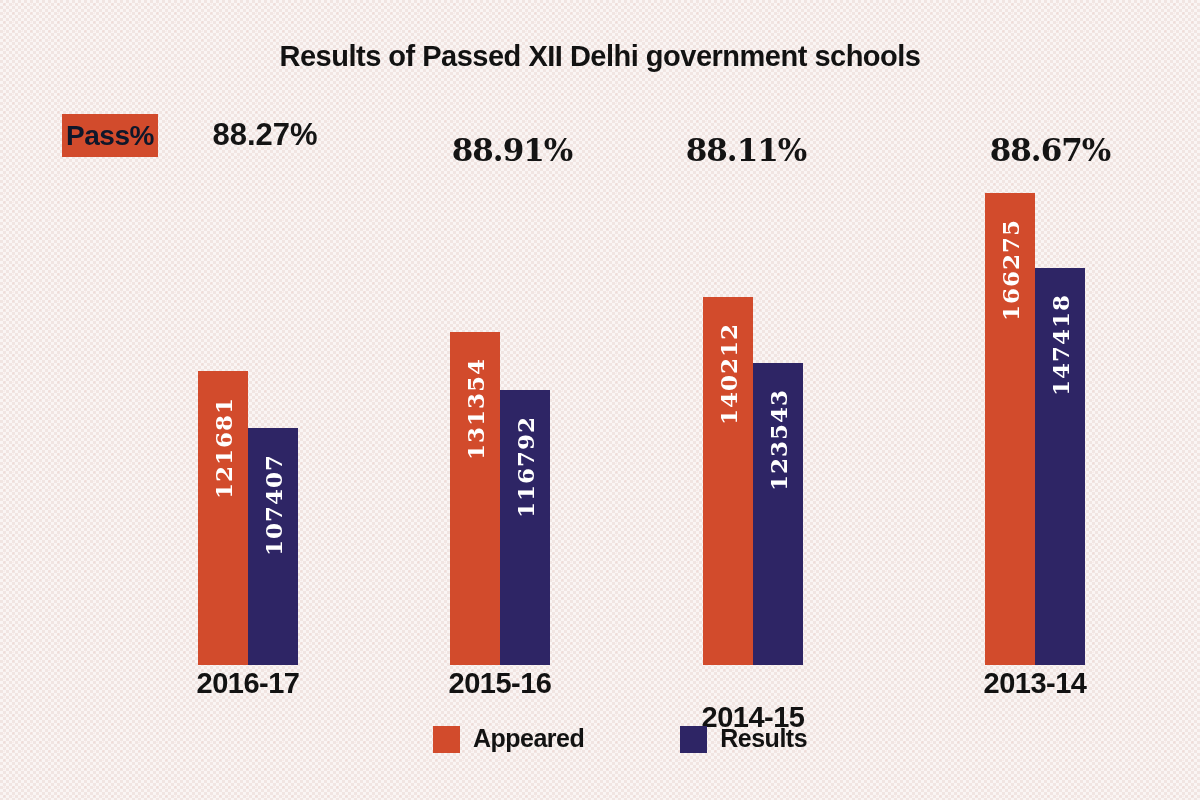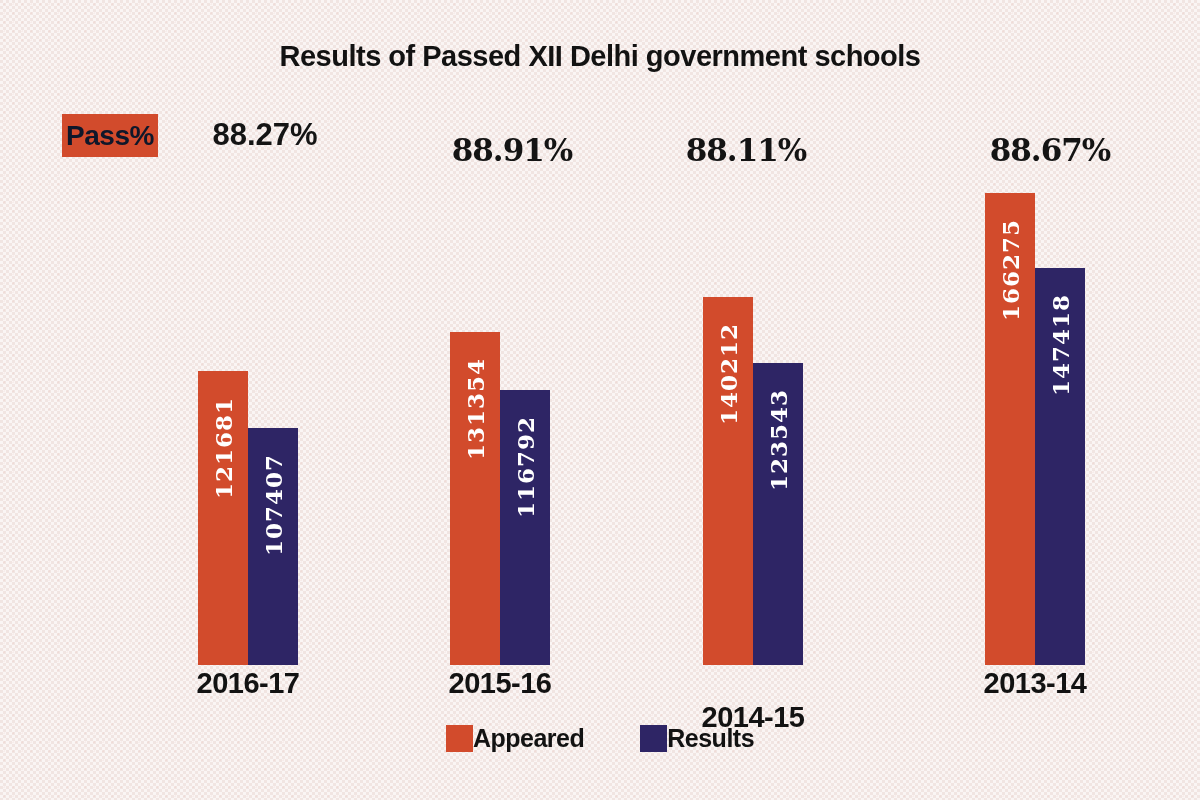--- a/index.html
+++ b/index.html
@@ -50,21 +50,21 @@
   .year-label{
     position:absolute;top:667px;
     transform:translateX(-50%);
     color:#121212;font-size:29px;font-weight:bold;
     letter-spacing:-0.5px;white-space:nowrap;
   }
   .legend{
     position:absolute;top:724px;left:0;right:0;
     display:flex;justify-content:center;align-items:center;gap:56px;
   }
-  .legend-item{display:flex;align-items:center;}
+  .legend-item{display:flex;align-items:flex-end;gap:13px;padding-left:40px;}
   .legend-swatch{width:27px;height:27px;}
   .legend-label{
     color:#121212;font-size:25px;font-weight:bold;letter-spacing:-0.5px;
   }
 </style>
 </head>
 <body>
 
 <div class="canvas">
   <h1 class="title">Results of Passed XII Delhi government schools</h1>

